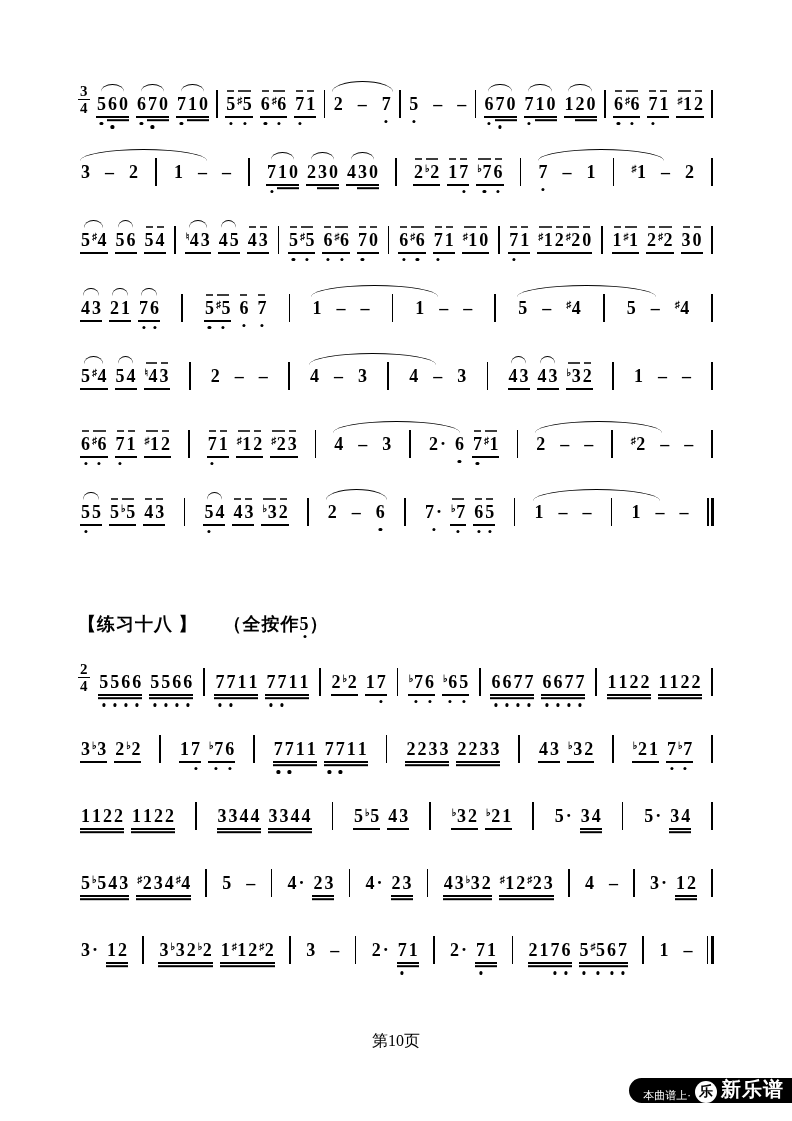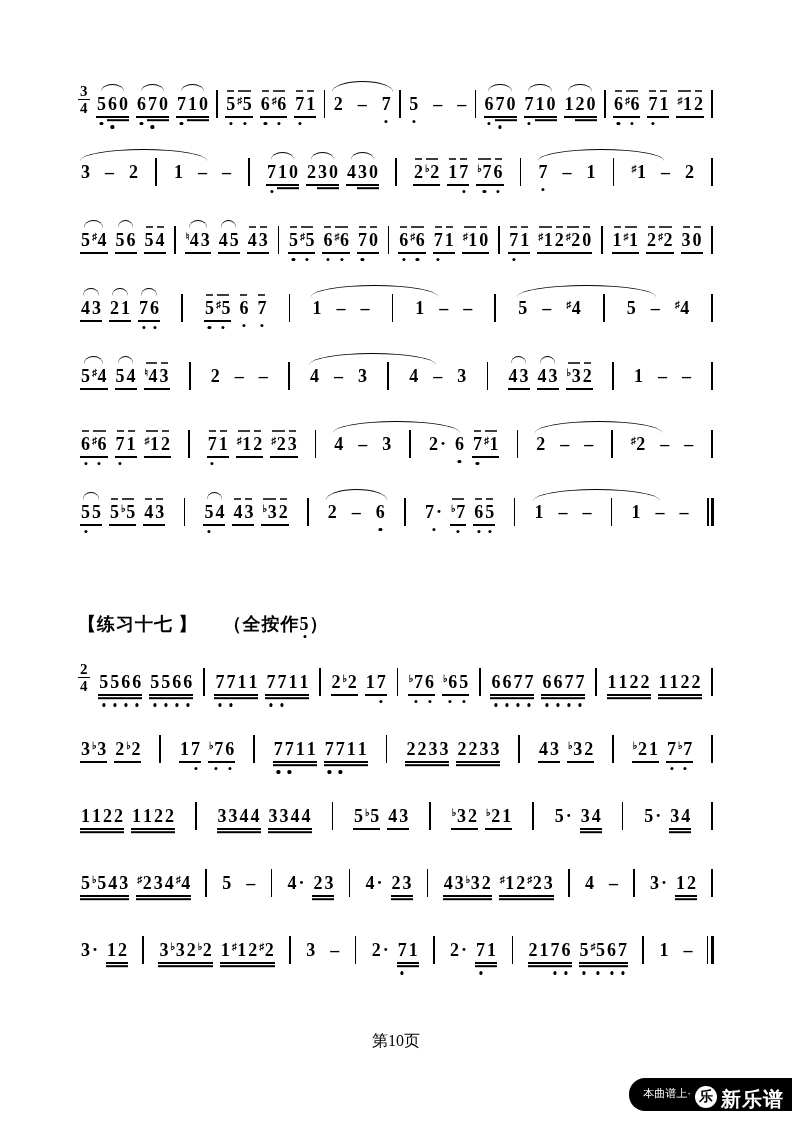--- a/index.html
+++ b/index.html
@@ -54,21 +54,21 @@
 
   .bar { width:1.6px; height:28px; background:#000; align-self:flex-end; margin:0 1px -3px 1px; }
   .dbar { display:inline-flex; align-self:flex-end; margin-bottom:-3px; }
   .dbar .b1 { width:1.6px; height:28px; background:#000; }
   .dbar .b2 { width:3px; height:28px; background:#000; margin-left:2.5px; }
 
   #footer { position:absolute; top:1031px; left:0; width:100%; text-align:center;
             font-size:16px; font-family:"Liberation Serif", serif; }
 
   #watermark { position:absolute; right:0; top:1078px; height:25px; background:#000;
-               display:flex; align-items:flex-start; padding:8px 8px 0 14px;
+               display:flex; align-items:flex-end; padding:0 8px 0 14px;
                border-radius:16px 0 0 16px; }
   #watermark .wm-prefix { color:#fff; font-size:11px; font-family:"Liberation Sans", sans-serif; }
   #watermark .wm-logo { width:22px; height:22px; border-radius:50%; background:#fff; color:#000;
                display:flex; align-items:center; justify-content:center; font-size:14px;
                font-weight:bold; margin:0 4px; font-family:"Liberation Sans", sans-serif; }
   #watermark .wm-brand { color:#fff; font-size:20px; font-weight:bold; letter-spacing:1px;
                font-family:Liberation Serif, serif; }
 </style>
 </head>
 <body>
@@ -619,21 +619,21 @@
           <div class="dbar">
             <div class="b1"></div>
             <div class="b2"></div>
           </div>
         </div>
       </div>
   </div>
 
   <div class="ex-section" id="ex1">
     <div class="ex-header">
-      <span>【练习十七 】</span><span class="gap"></span><span>（全按作</span><span class="tuning-note">5</span><span>）</span>
+      <span>【练习十八 】</span><span class="gap"></span><span>（全按作</span><span class="tuning-note">5</span><span>）</span>
     </div>
     <div class="lines" id="ex1-lines">
         <div class="mline">
           <span class="timesig">
             <span class="top">2</span>
             <span class="bot">4</span>
           </span>
           <div class="measure">
             <div class="group">
               <span class="note u2"><span class="digit">5</span><span class="lodot"></span></span>

